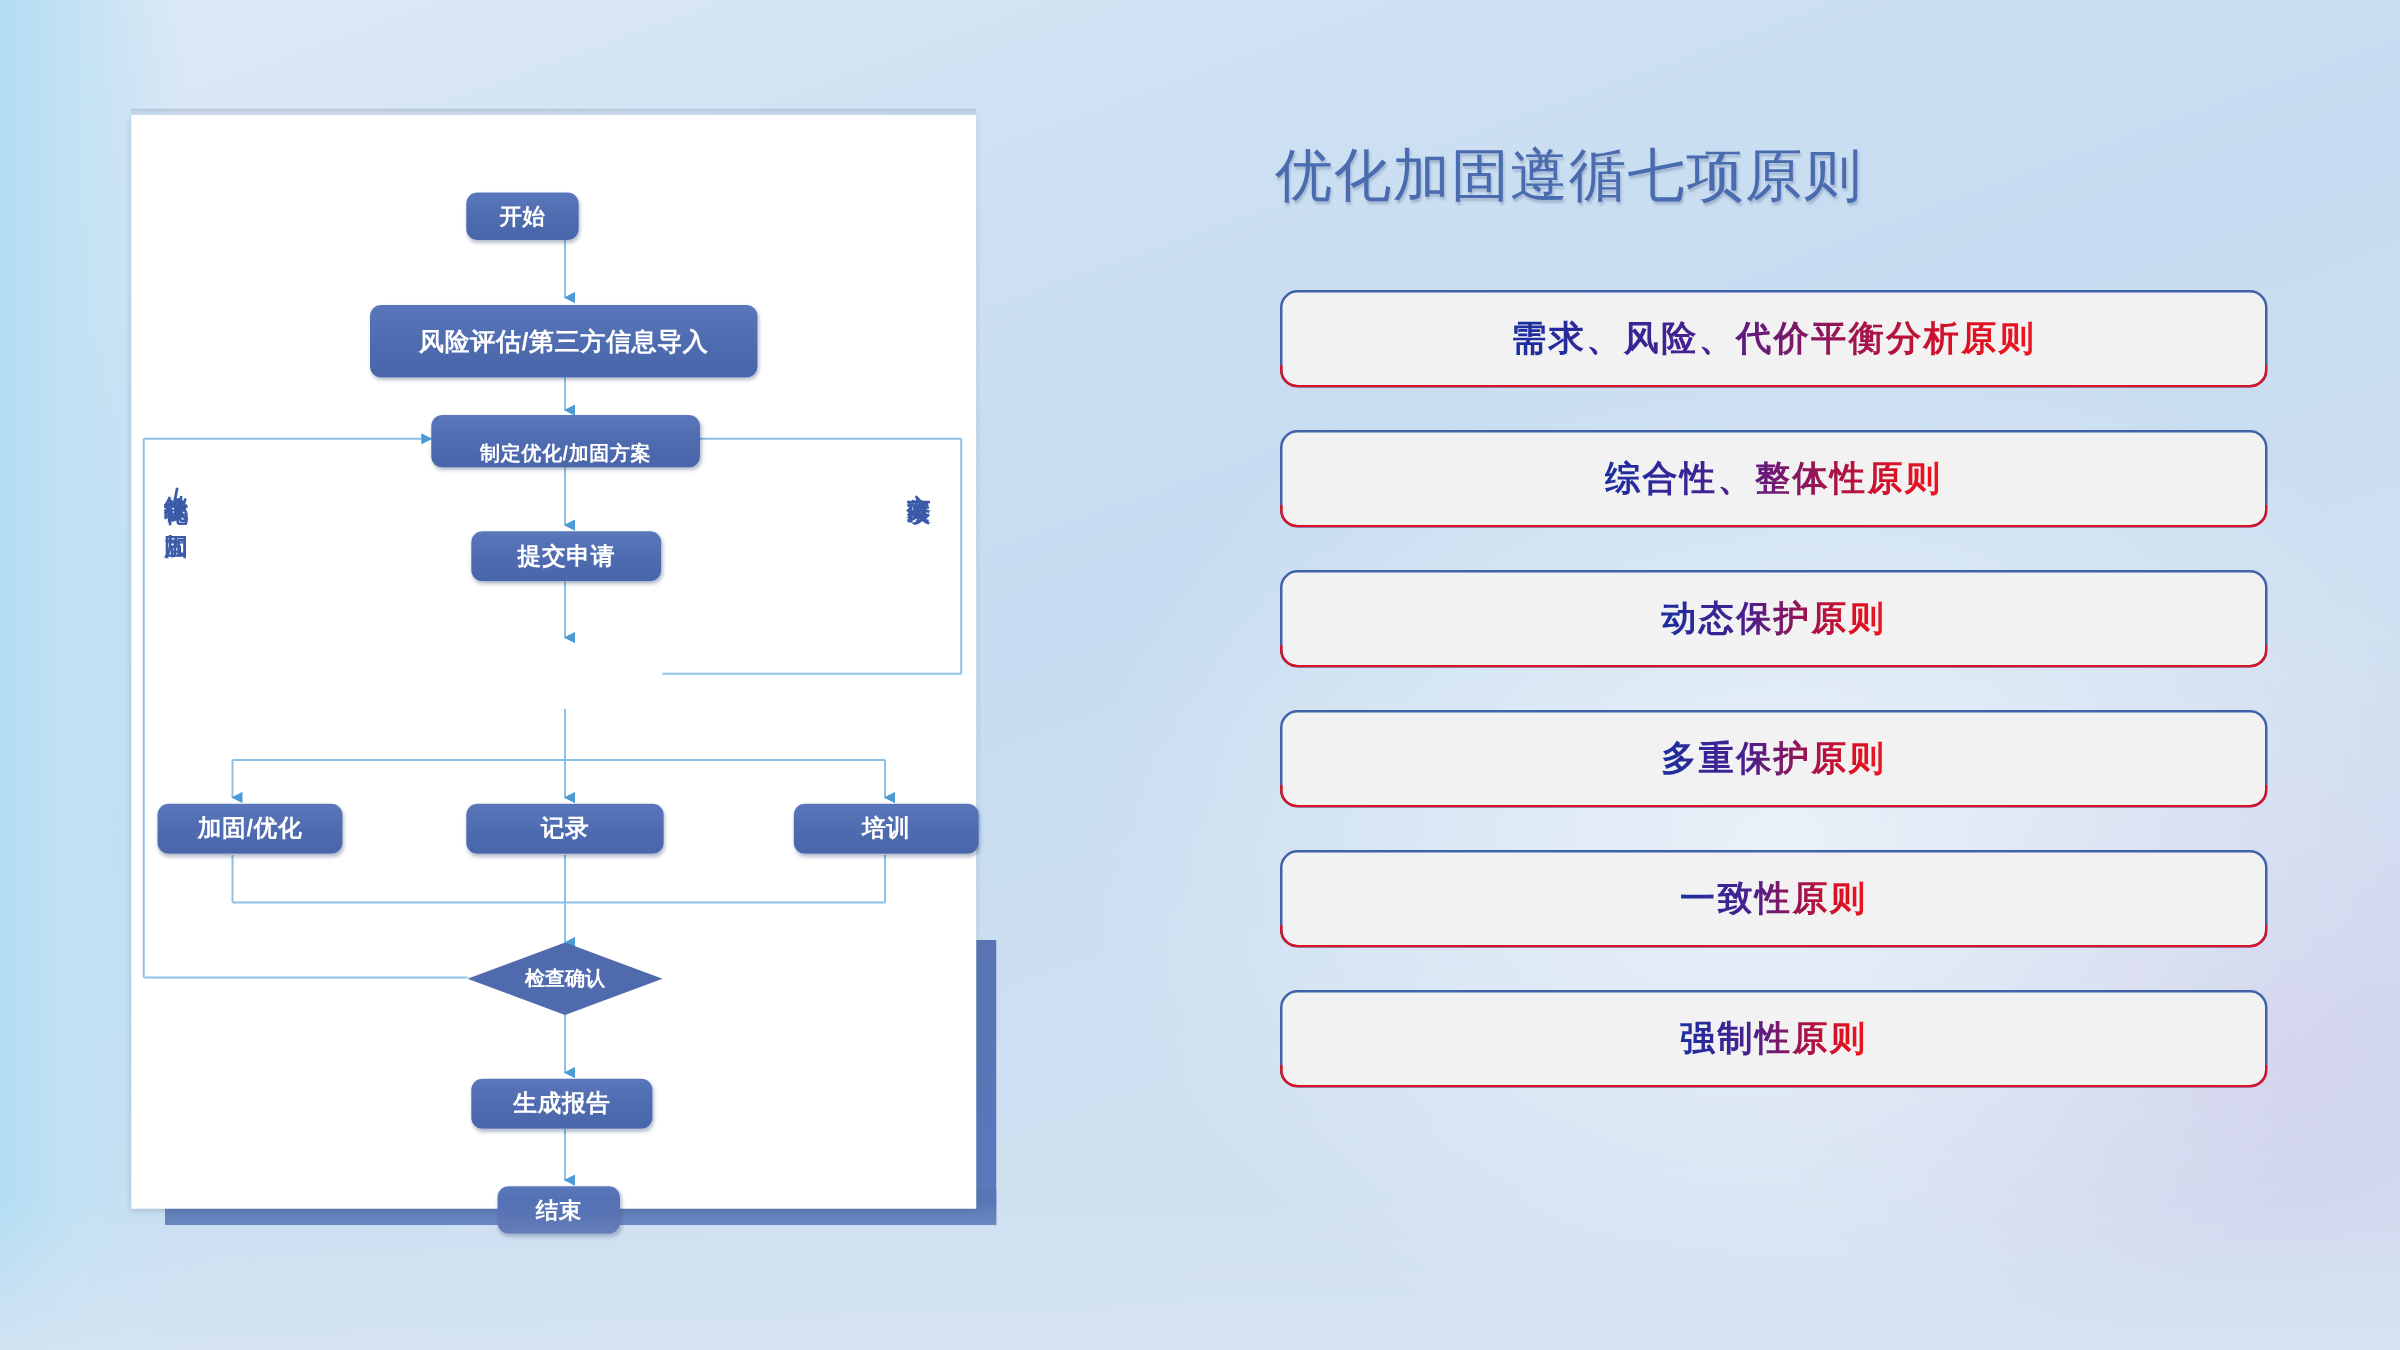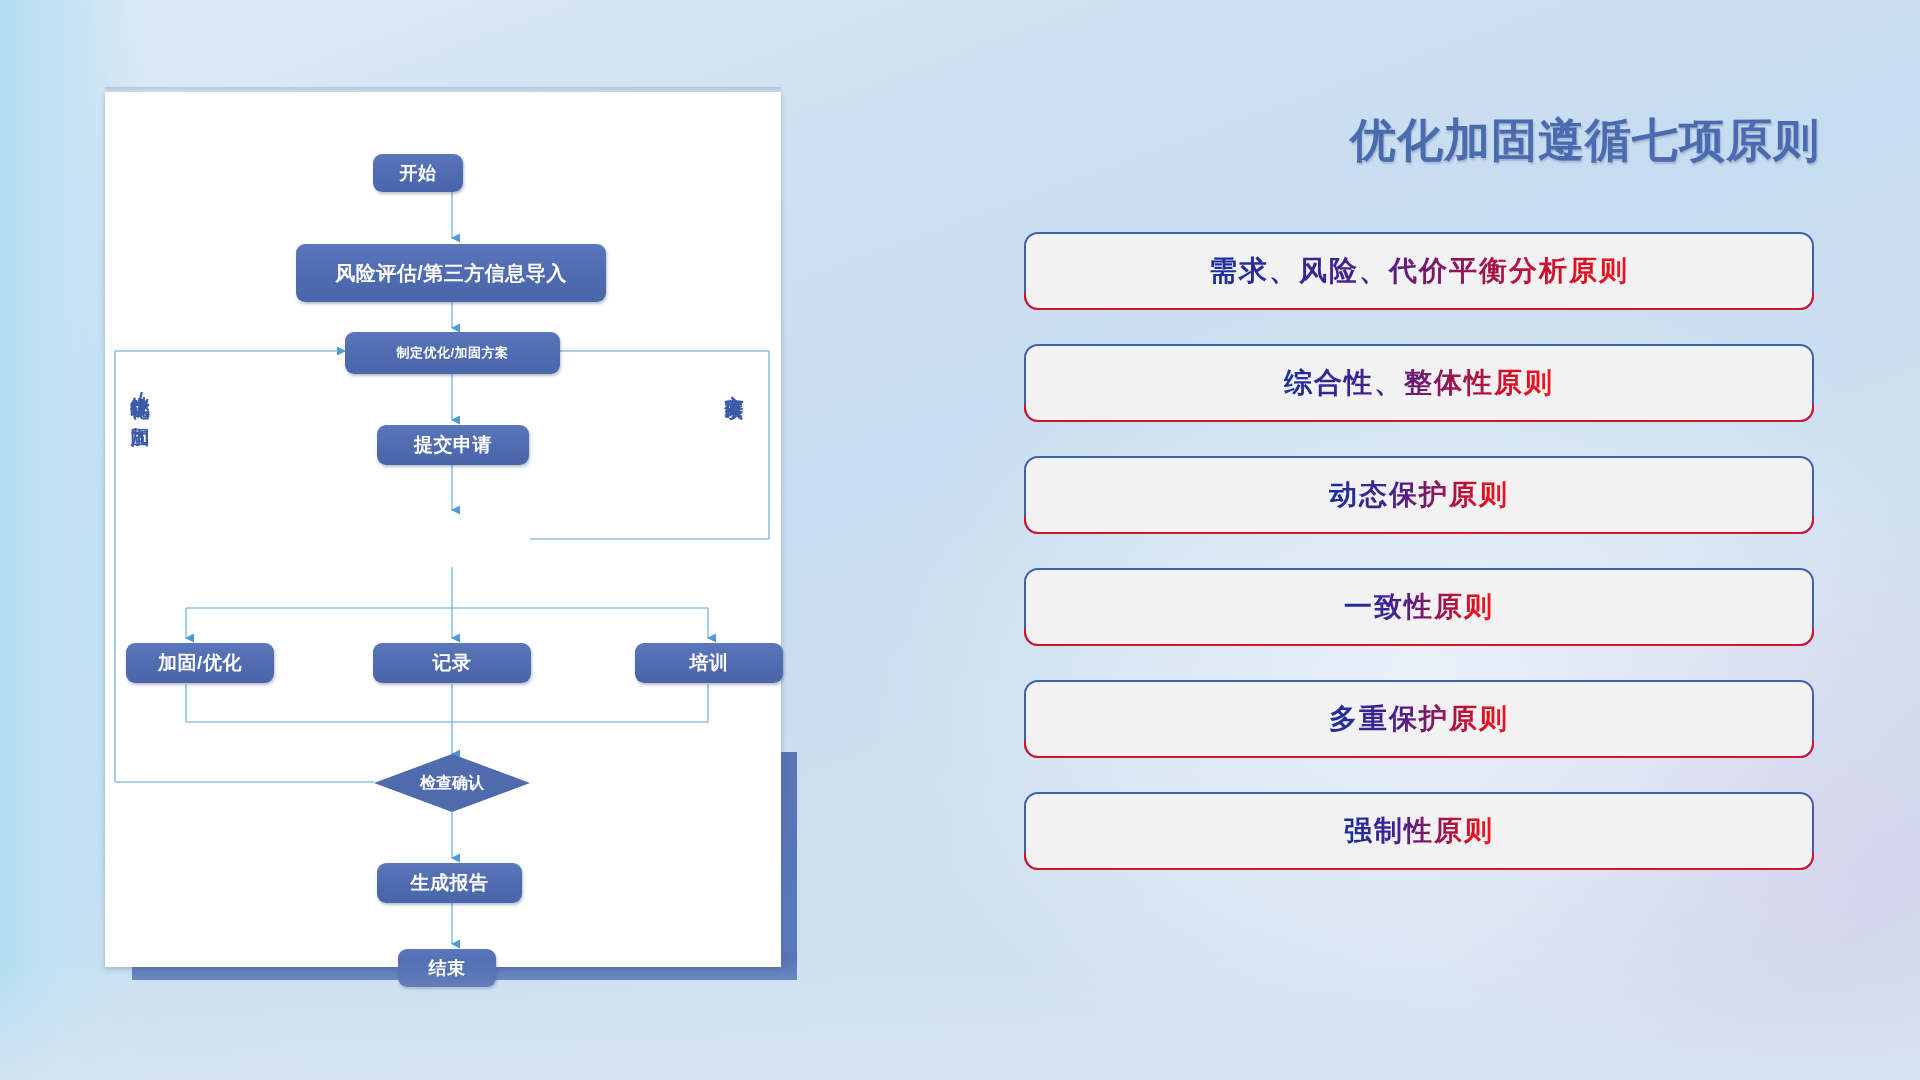--- a/index.html
+++ b/index.html
@@ -66,21 +66,21 @@
   .vlabel{
     position:absolute;color:#3b5ba9;font-weight:bold;
     writing-mode:vertical-rl;text-orientation:upright;
     letter-spacing:2px;line-height:1.05;
   }
   .svg-layer{position:absolute;left:0;top:0;width:676px;height:875px;pointer-events:none;}
 
   
   .panel-title{
     position:absolute;left:1020px;top:110px;width:800px;
-    text-align:right;font-size:46px;font-weight:bold;color:#4a6bb0;
+    text-align:left;font-size:46px;font-weight:normal;color:#4a6bb0;
     text-shadow:1px 2px 2px rgba(110,130,165,.45);
     letter-spacing:1px;
   }
   .plist{position:absolute;left:1024px;top:232px;width:790px;}
   .pbox{
     position:relative;box-sizing:border-box;
     height:78px;margin-bottom:34px;
     background:#f2f2f2;
     border-radius:14px;
     border:2px solid #3f62a8;
@@ -158,21 +158,21 @@
       </svg>
 
       <div class="node" style="left:268px;top:62px;width:90px;height:38px;font-size:18px;">
         <span>开始</span>
       </div>
 
       <div class="node" style="left:191px;top:152px;width:310px;height:58px;font-size:20px;">
         <span>风险评估/第三方信息导入</span>
       </div>
 
-      <div class="node" style="left:240px;top:240px;width:215px;height:42px;font-size:13px;">
+      <div class="node" style="left:240px;top:240px;width:215px;height:42px;font-size:16px;align-items:flex-end;">
         <span>制定优化/加固方案</span>
       </div>
 
       <div class="node" style="left:272px;top:333px;width:152px;height:40px;font-size:19px;">
         <span>提交申请</span>
       </div>
 
 
       <div class="node" style="left:21px;top:551px;width:148px;height:40px;font-size:19px;">
         <span>加固/优化</span>
@@ -212,24 +212,24 @@
     <div class="pbox">
       <span>需求、风险、代价平衡分析原则</span>
     </div>
     <div class="pbox">
       <span>综合性、整体性原则</span>
     </div>
     <div class="pbox">
       <span>动态保护原则</span>
     </div>
     <div class="pbox">
+      <span>多重保护原则</span>
+    </div>
+    <div class="pbox">
       <span>一致性原则</span>
     </div>
     <div class="pbox">
-      <span>多重保护原则</span>
-    </div>
-    <div class="pbox">
       <span>强制性原则</span>
     </div>
 
   </div>
 
 </div>
 
 </body></html>

